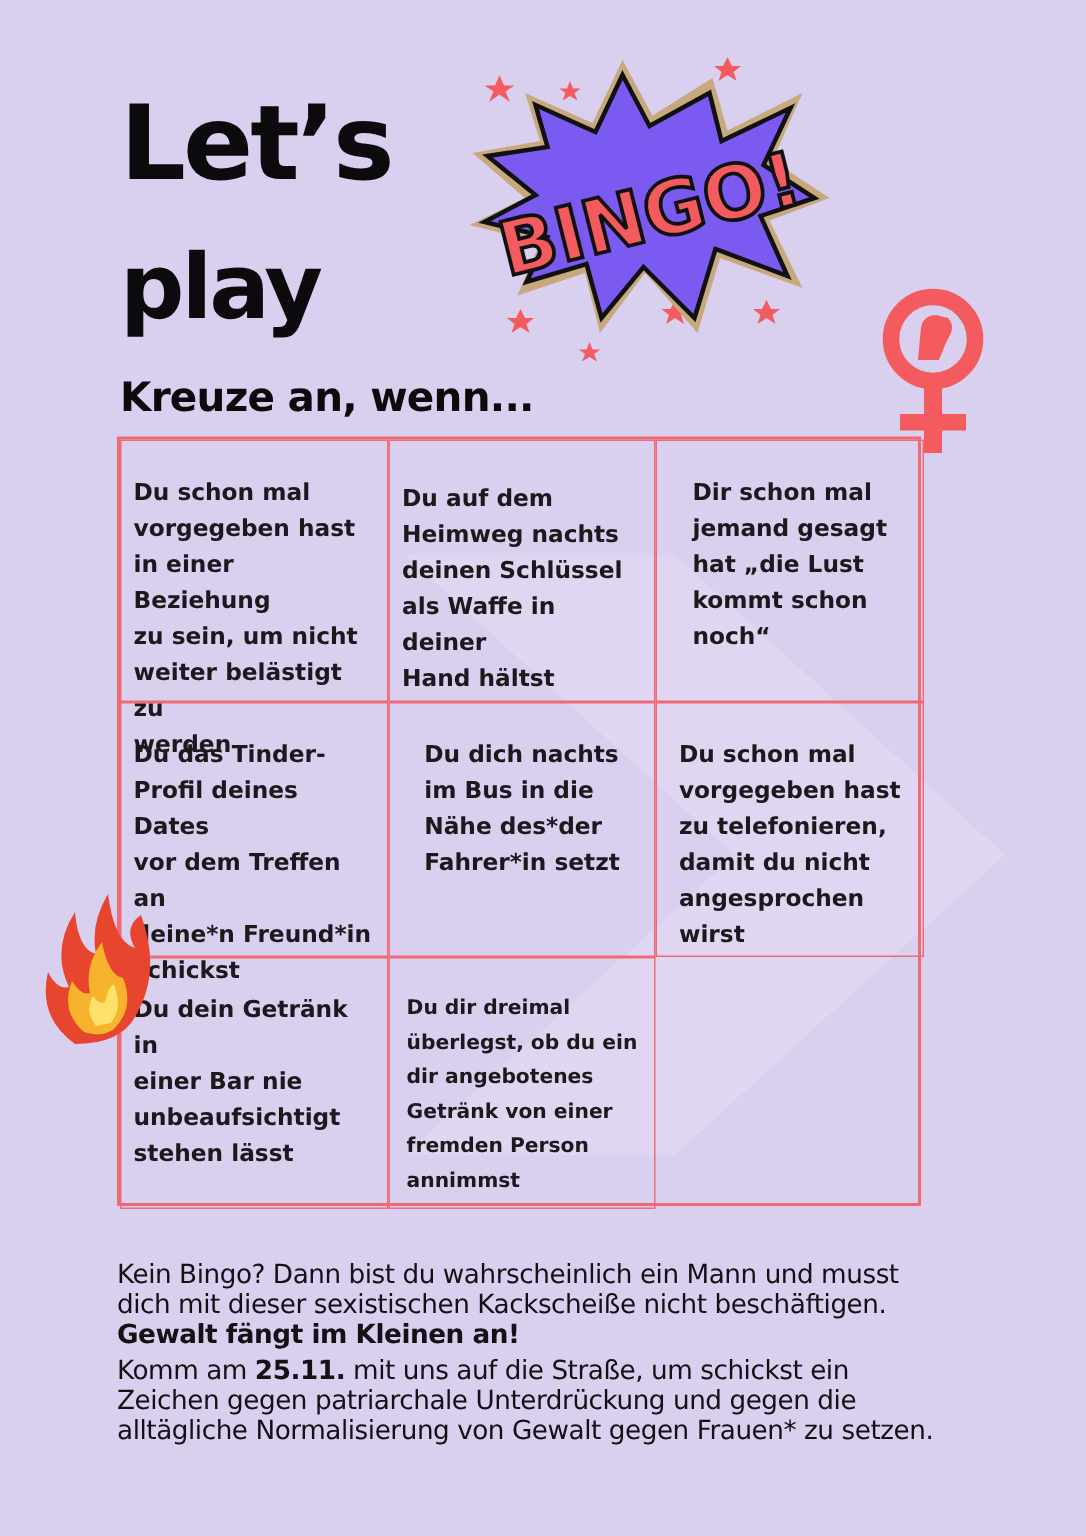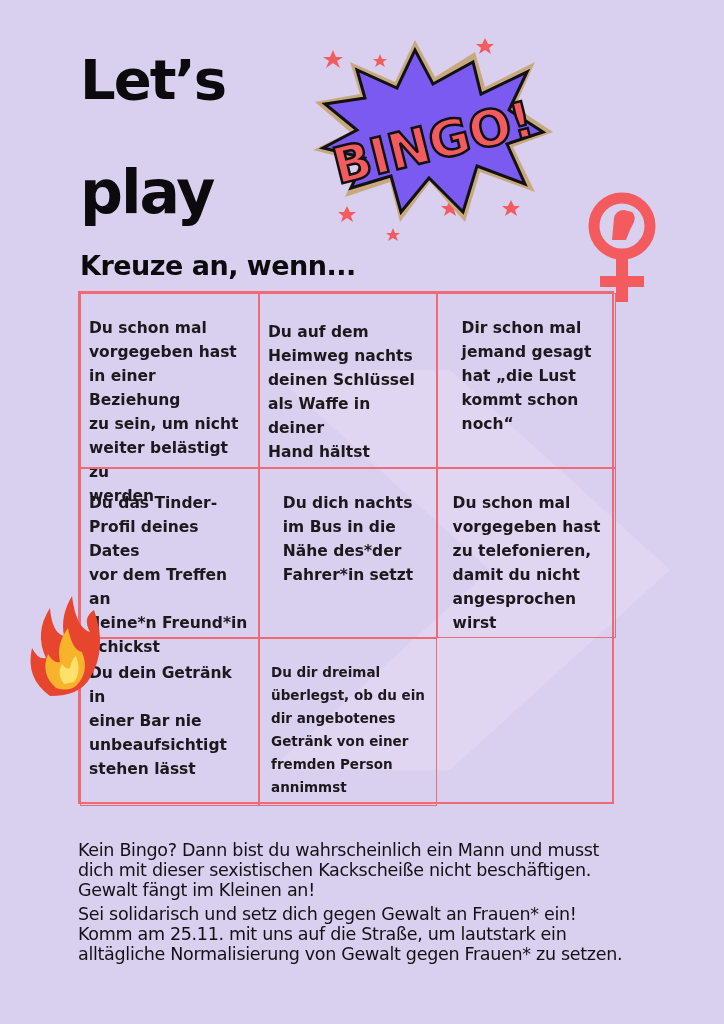--- a/index.html
+++ b/index.html
@@ -4,21 +4,21 @@
 <style>
   html, body { margin:0; padding:0; }
   body {
     width:724px; height:1024px; overflow:hidden; position:relative;
     background:#d9cfef;
     font-family:"DejaVu Sans", sans-serif; color:#141014;
   }
   .bg-arrow { position:absolute; left:250px; top:330px; width:440px; height:480px; opacity:.35; }
   .title { position:absolute; left:80px; font-weight:900; color:#0c0a0c;
            font-family:"DejaVu Sans", sans-serif; letter-spacing:-2px; }
-  .title.l1 { top:30px; font-size:56px; line-height:100px; }
+  .title.l1 { top:46px; font-size:69px; line-height:100px; }
   .title.l2 { top:142px; font-size:60px; line-height:100px; }
   .subtitle { position:absolute; left:80px; top:250px; font-size:27px; font-weight:bold;
               letter-spacing:-0.5px; color:#0c0a0c; }
   .burst { position:absolute; left:305px; top:32px; width:255px; height:210px; }
   .venus { position:absolute; left:572px; top:188px; width:100px; height:120px; }
   .fire { position:absolute; left:20px; top:588px; width:90px; height:110px; }
   .grid {
     position:absolute; left:78px; top:291px; width:536px; height:513px;
     display:grid; grid-template-columns:179px 178px 179px; grid-template-rows:175px 170px 168px;
     border:2px solid #f06a75; box-sizing:border-box;
@@ -27,21 +27,21 @@
     border:1px solid #f06a75; box-sizing:border-box;
     display:flex; justify-content:center; align-items:flex-start;
     padding:22px 8px 0 8px; 
     font-size:15.5px; line-height:24px; font-weight:bold; color:#1c181c;
   }
   .cell.small { font-size:13.5px; line-height:23px; }
   .cell.mid { align-items:flex-start; padding-top:26px; }
   .cell span { white-space:pre-line; }
   .para { position:absolute; left:78px; font-size:17.5px; line-height:20px; color:#141014;
           letter-spacing:-0.3px; }
-  .para b { font-weight:400; }
+  .para b { font-weight:700; }
   .p1 { top:840px; }
   .p2 { top:904px; }
 </style>
 </head>
 <body>
 
 <svg class="bg-arrow" viewBox="0 0 440 480">
   <polygon points="20,40 200,40 420,240 200,440 20,440 240,240" fill="#efe4f6"></polygon>
 </svg>
 
@@ -138,16 +138,16 @@
   <path d="M44,96 Q36,86 42,76 Q46,82 50,80 Q52,70 56,68 Q62,84 54,94 Z" fill="#fde16a"></path>
 </svg>
 
 <div class="para p1">
   <div>Kein Bingo? Dann bist du wahrscheinlich ein Mann und musst</div>
   <div>dich mit dieser sexistischen Kackscheiße nicht beschäftigen.</div>
   <div><b>Gewalt fängt im Kleinen an!</b></div>
 </div>
 
 <div class="para p2">
-  <div><b>Sei solidarisch</b><span> und setz dich gegen Gewalt an Frauen* ein!</span></div>
-  <div><span>Komm am </span><b>25.11.</b><span> mit uns auf die Straße, um lautstark ein</span></div>
+  <div><span>Komm am </span><b>25.11.</b><span> mit uns auf die Straße, um schickst ein</span></div>
+  <div>Zeichen gegen patriarchale Unterdrückung und gegen die</div>
   <div>alltägliche Normalisierung von Gewalt gegen Frauen* zu setzen.</div>
 </div>
 
 </body></html>

